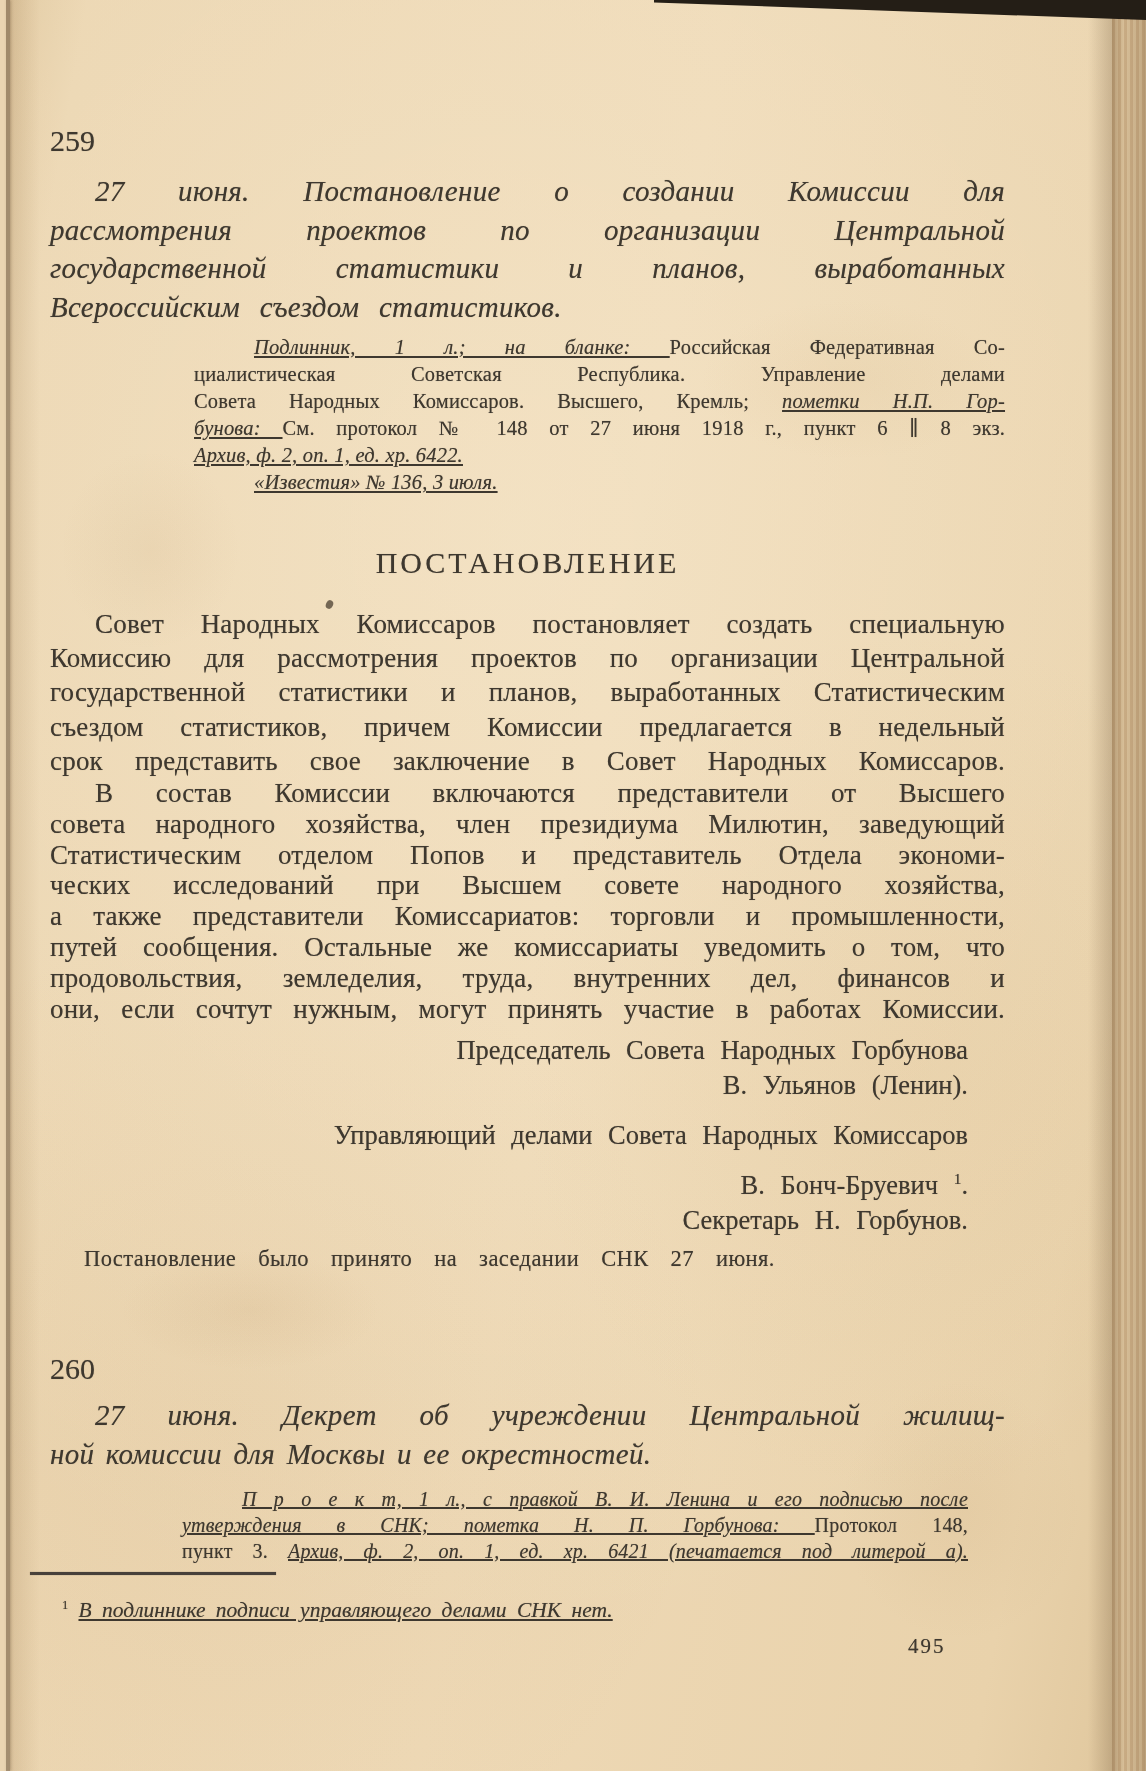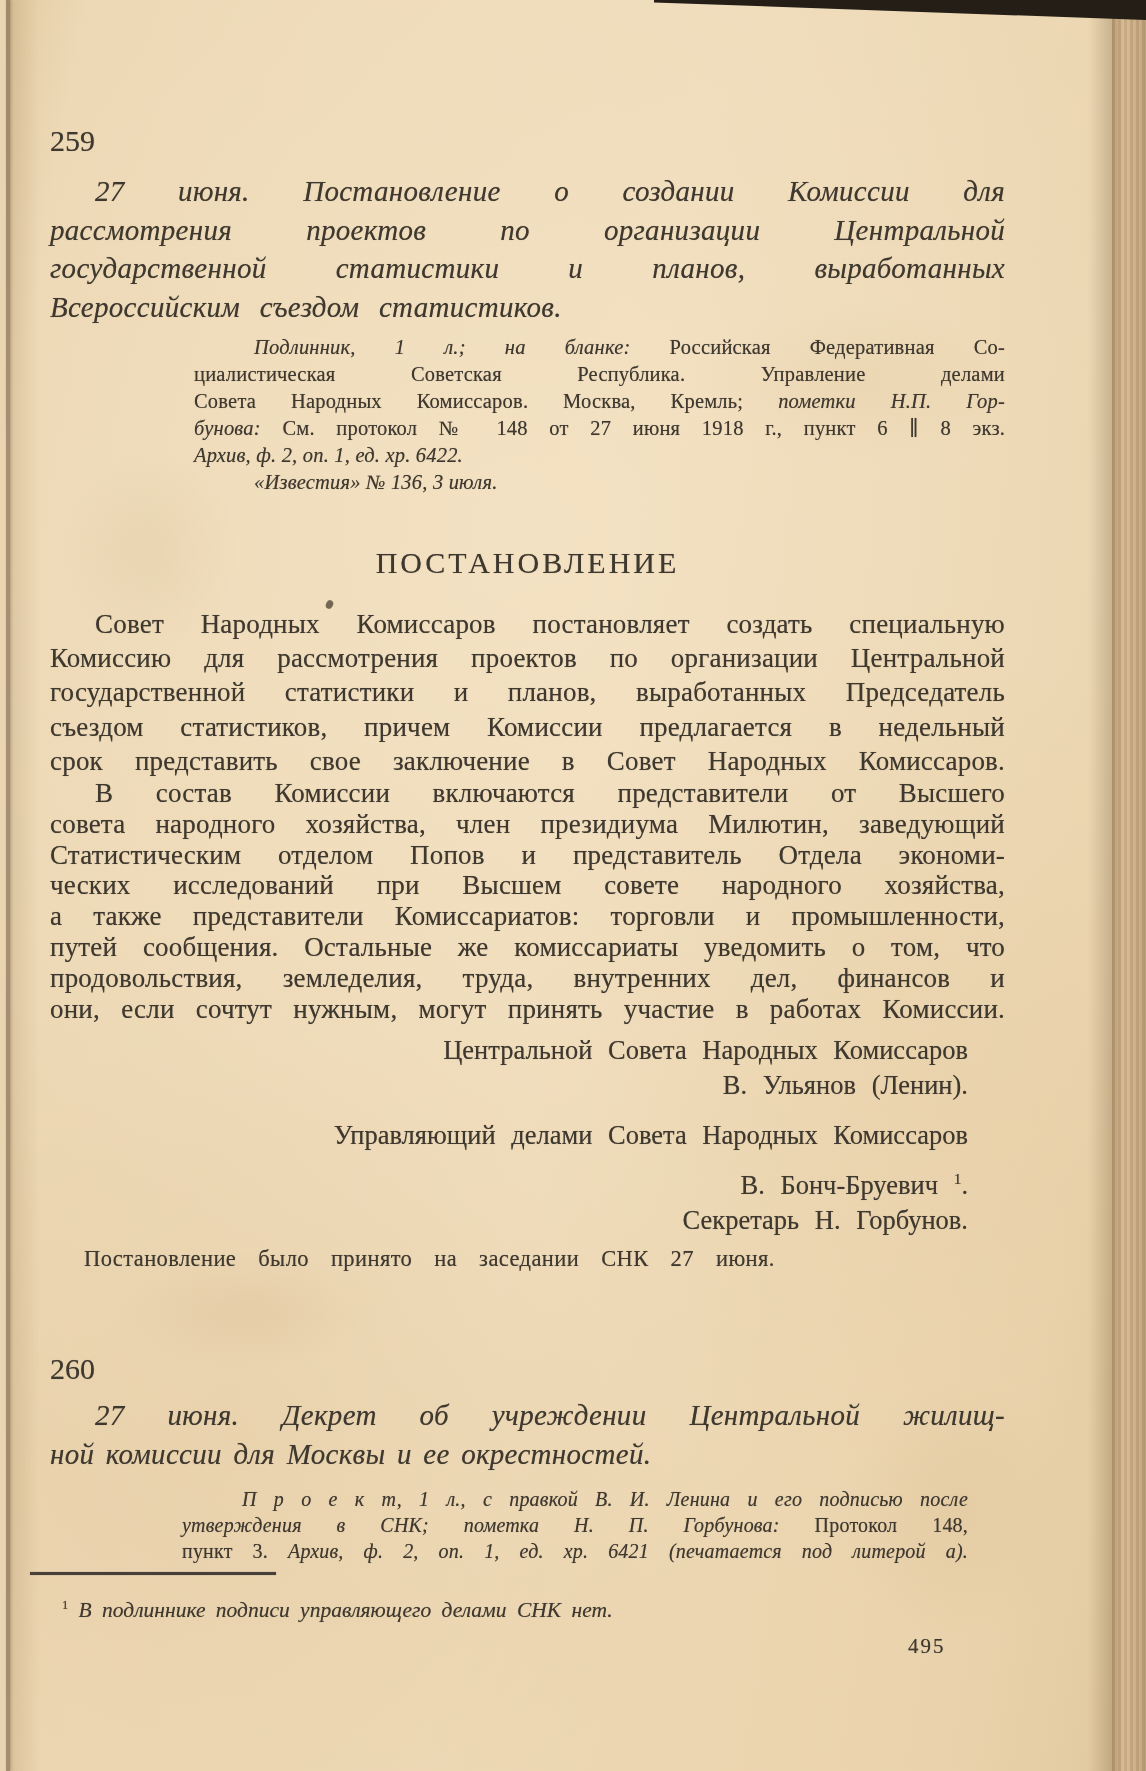--- a/index.html
+++ b/index.html
@@ -11,21 +11,21 @@
       radial-gradient(120% 90% at 45% 30%, rgba(255,246,226,0.30), rgba(255,246,226,0) 70%),
       radial-gradient(60% 40% at 20% 80%, rgba(190,150,95,0.10), rgba(190,150,95,0) 70%),
       radial-gradient(50% 35% at 80% 60%, rgba(200,160,100,0.10), rgba(200,160,100,0) 70%),
       linear-gradient(100deg,#e0c79e 0%,#ebd5b0 6%,#eed9b6 50%,#e9d2ab 88%,#dfc69c 100%);
   }
   .txt{position:absolute;text-shadow:0 0 0.7px rgba(62,56,47,0.55);}
   .tl{line-height:inherit;white-space:pre-wrap;}
   .just{text-align:justify;text-align-last:justify;}
   .ind{text-indent:45px;}
   .ind2{text-indent:60px;}
-  .it{font-style:italic;}
+  .it{font-style:italic;text-decoration:underline;}
   sup{font-size:58%;vertical-align:super;line-height:0;}
   .ws4{word-spacing:4px;} .ws12{word-spacing:12px;}
   .gap5{margin-top:15px;} .gap15{margin-top:0;}
 
   .doc-number{left:50px;width:955px;text-align:left;font-size:30px;}
   #num259{top:124px;} #num260{top:1352px;}
   .doc-title{left:50px;width:955px;font-size:29px;font-style:italic;letter-spacing:0.3px;}
   #title259{top:172px;line-height:38.5px;}
   #title260{top:1396px;line-height:39px;}
   .src-note{font-size:20.5px;letter-spacing:0.2px;}
@@ -80,51 +80,51 @@
   <div class="txt doc-title" id="title259">
       <div class="tl ind just"><span>27 июня. Постановление о создании Комиссии для</span></div>
       <div class="tl just"><span>рассмотрения проектов по организации Центральной</span></div>
       <div class="tl just"><span>государственной статистики и планов, выработанных</span></div>
       <div class="tl ws12"><span>Всероссийским съездом статистиков.</span></div>
     </div>
 
   <div class="txt src-note" id="src259">
       <div class="tl ind2 just"><span class="it">Подлинник, 1 л.; на бланке: </span><span>Российская Федеративная Со-</span></div>
       <div class="tl just"><span>циалистическая Советская Республика. Управление делами</span></div>
-      <div class="tl just"><span>Совета Народных Комиссаров. Москва, Кремль; </span><span class="it">пометки Н.П. Гор-</span></div>
+      <div class="tl just"><span>Совета Народных Комиссаров. Высшего, Кремль; </span><span class="it">пометки Н.П. Гор-</span></div>
       <div class="tl just"><span class="it">бунова: </span><span>См. протокол № 148 от 27 июня 1918 г., пункт 6 ∥ 8 экз.</span></div>
       <div class="tl"><span class="it">Архив, ф. 2, оп. 1, ед. хр. 6422.</span></div>
       <div class="tl ind2"><span class="it">«Известия» № 136, 3 июля.</span></div>
     </div>
 
   <div class="txt" id="head259">ПОСТАНОВЛЕНИЕ</div>
 
   <div class="ink-speck"></div>
 
   <div class="txt body-par" id="para1">
       <div class="tl ind just"><span>Совет Народных Комиссаров постановляет создать специальную</span></div>
       <div class="tl just"><span>Комиссию для рассмотрения проектов по организации Центральной</span></div>
-      <div class="tl just"><span>государственной статистики и планов, выработанных Председатель</span></div>
+      <div class="tl just"><span>государственной статистики и планов, выработанных Статистическим</span></div>
       <div class="tl just"><span>съездом статистиков, причем Комиссии предлагается в недельный</span></div>
       <div class="tl just"><span>срок представить свое заключение в Совет Народных Комиссаров.</span></div>
     </div>
 
   <div class="txt body-par" id="para2">
       <div class="tl ind just"><span>В состав Комиссии включаются представители от Высшего</span></div>
       <div class="tl just"><span>совета народного хозяйства, член президиума Милютин, заведующий</span></div>
       <div class="tl just"><span>Статистическим отделом Попов и представитель Отдела экономи-</span></div>
       <div class="tl just"><span>ческих исследований при Высшем совете народного хозяйства,</span></div>
       <div class="tl just"><span>а также представители Комиссариатов: торговли и промышленности,</span></div>
       <div class="tl just"><span>путей сообщения. Остальные же комиссариаты уведомить о том, что</span></div>
       <div class="tl just"><span>продовольствия, земледелия, труда, внутренних дел, финансов и</span></div>
       <div class="tl just"><span>они, если сочтут нужным, могут принять участие в работах Комиссии.</span></div>
     </div>
 
   <div class="txt" id="sigs">
-      <div class="tl"><span>Центральной Совета Народных Комиссаров</span></div>
+      <div class="tl"><span>Председатель Совета Народных Горбунова</span></div>
       <div class="tl"><span>В. Ульянов (Ленин).</span></div>
       <div class="tl gap5"><span>Управляющий делами Совета Народных Комиссаров</span></div>
       <div class="tl gap5"><span>В. Бонч-Бруевич </span><sup>1</sup><span>.</span></div>
       <div class="tl gap15"><span>Секретарь Н. Горбунов.</span></div>
     </div>
 
   <div class="txt" id="snknote">Постановление было принято на заседании СНК 27 июня.</div>
 
   <div class="txt doc-number" id="num260">260</div>
 

